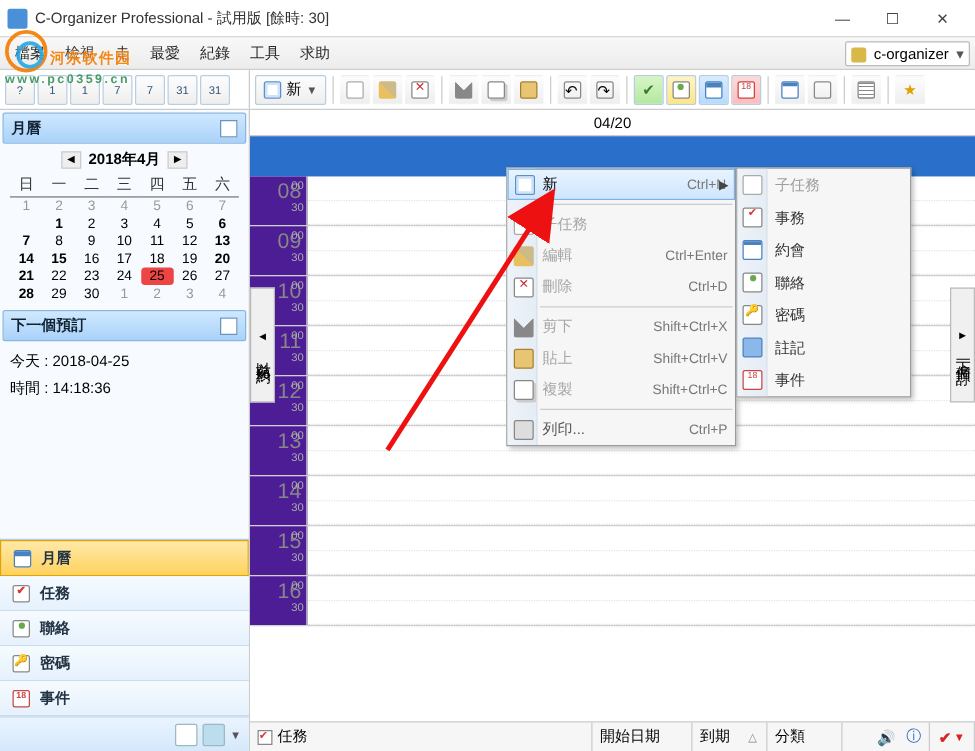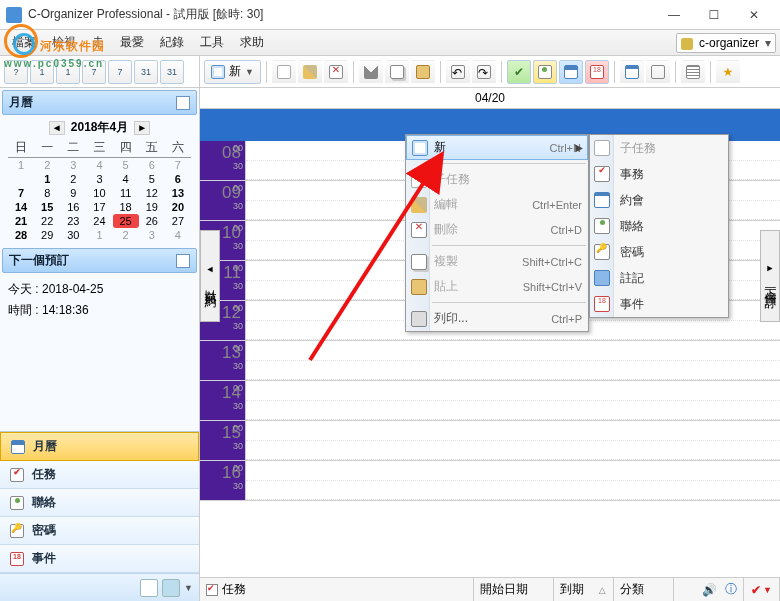--- a/index.html
+++ b/index.html
@@ -470,28 +470,33 @@
       <span class="lbl">編輯</span>
       <span class="sc">Ctrl+Enter</span>
     </div>
     <div class="row dim">
       <span class="ic ic-del ico"></span>
       <span class="lbl">刪除</span>
       <span class="sc">Ctrl+D</span>
     </div>
     <div class="sep"></div>
     <div class="row dim">
-      <span class="ic ic-copy ico"></span>
-      <span class="lbl">複製</span>
-      <span class="sc">Shift+Ctrl+C</span>
+      <span class="ic ic-cut ico"></span>
+      <span class="lbl">剪下</span>
+      <span class="sc">Shift+Ctrl+X</span>
     </div>
     <div class="row dim">
       <span class="ic ic-paste ico"></span>
       <span class="lbl">貼上</span>
       <span class="sc">Shift+Ctrl+V</span>
+    </div>
+    <div class="row dim">
+      <span class="ic ic-copy ico"></span>
+      <span class="lbl">複製</span>
+      <span class="sc">Shift+Ctrl+C</span>
     </div>
     <div class="sep"></div>
     <div class="row">
       <span class="ic ic-print ico"></span>
       <span class="lbl">列印...</span>
       <span class="sc">Ctrl+P</span>
     </div>
   </div>
 <div class="submenu" id="submenu">
   <div class="iconcol"></div>

